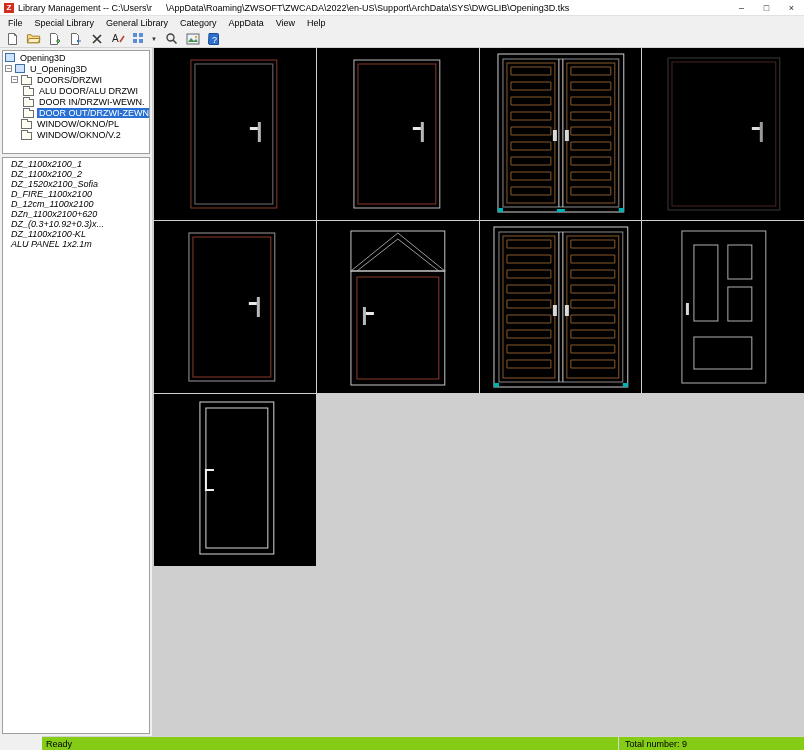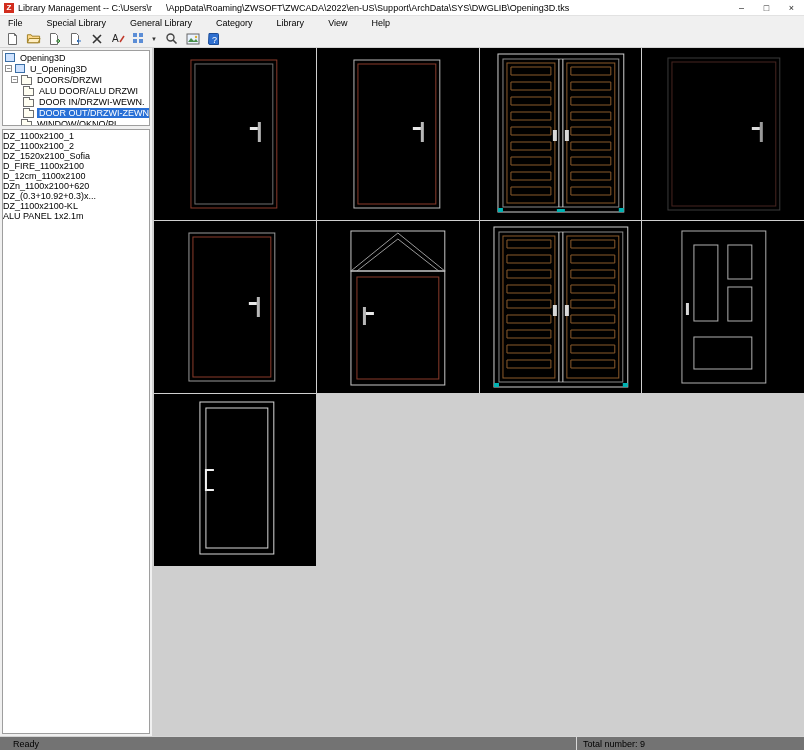--- a/index.html
+++ b/index.html
@@ -12,66 +12,66 @@
   .app-icon { width:10px; height:10px; background:#d22d1e; color:#fff; font-size:8px;
     font-weight:bold; display:flex; align-items:center; justify-content:center;
     margin-right:4px; flex:0 0 auto; }
   .title-path { margin-left:14px; }
   .win-controls { margin-left:auto; display:flex; height:100%; }
   .win-btn { width:25px; height:100%; display:flex; align-items:center;
     justify-content:center; font-size:9px; color:#222; }
 
   
   .menubar { height:14px; display:flex; align-items:center; font-size:9px;
-    background:#f0f0f0; padding-left:2px;gap:12px; }
+    background:#f0f0f0; padding-left:2px; }
   .menu-item { padding:1px 6px; }
 
   
   .toolbar { height:18px; display:flex; align-items:center; gap:4px;
     padding:1px 4px; background:#f0f0f0; border-bottom:1px solid #d4d4d4; }
   .tbicon { width:17px; height:16px; display:flex; align-items:center;
     justify-content:center; border:1px solid transparent; }
   .chev { font-size:6px; color:#333; width:8px; }
 
   
   .content { height:688px; display:flex; }
   .left { width:152px; display:flex; flex-direction:column; padding:2px;
     background:#f0f0f0; }
-  .tree-box { height:76px; background:#fff; border:1px solid #9e9e9e;
+  .tree-box { height:104px; background:#fff; border:1px solid #9e9e9e;
     overflow:hidden; font-size:9px; margin-bottom:3px; padding-top:1px; }
   .list-box { flex:1; background:#fff; border:1px solid #9e9e9e; font-size:9px;
     padding-top:1px; }
   .tree-row { height:11px; display:flex; align-items:center; white-space:nowrap; }
   .tree-row .tree-label { padding:0 2px; }
   .tree-row.selected .tree-label { background:#2970d6; color:#fff; }
   .ind0 { padding-left:2px; } .ind1 { padding-left:8px; } .ind2 { padding-left:20px;text-align:center; }
   .expander { width:7px; height:7px; border:1px solid #8a8a8a; background:#fff;
     display:flex; align-items:center; justify-content:center; font-size:7px;
     line-height:5px; margin-right:3px; flex:0 0 auto; color:#333; }
   .exp-spacer { width:10px; flex:0 0 auto; }
   .icon-library { width:10px; height:9px; border:1px solid #3a6ea5;
     background:#cfe3ff; margin-right:3px; flex:0 0 auto; }
   .icon-folder { width:11px; height:8px; border:1px solid #6e6e6e;
     background:#fffef2; position:relative; margin:2px 3px 0 0; flex:0 0 auto; }
   .icon-folder::before { content:""; position:absolute; top:-3px; left:-1px;
     width:5px; height:2px; border:1px solid #6e6e6e; border-bottom:none;
     background:#fffef2; }
-  .list-item { height:10px; line-height:10px; padding-left:0; white-space:nowrap; }
+  .list-item { height:10px; line-height:10px; padding-left:8px; white-space:nowrap;font-style:italic; }
 
   
   .main { flex:1; background:#cfcfcf; overflow:hidden; }
   .tiles { display:grid; grid-template-columns:repeat(4,1fr);
     grid-auto-rows:172px; gap:1px; padding-left:2px; }
   .tile { background:#000; }
   .tile svg { width:100%; height:100%; display:block; }
 
   
-  .statusbar { height:14px; background:#737373; border-top:1px solid #d4d4d4;
-    font-size:9px; display:flex; align-items:center; padding-left:13px;
-    position:relative; }
+  .statusbar { height:14px; background:#84cc16; border-top:1px solid #d4d4d4;
+    font-size:9px; display:flex; align-items:center; padding-left:4px;
+    position:relative;margin-left:42px; }
   .status-total { position:absolute; left:576px; top:0; height:100%;
     display:flex; align-items:center; padding-left:6px;
     border-left:1px solid #d8d8d8; }
 </style>
 </head>
 <body>
 
 <div class="titlebar">
   <span class="app-icon">Z</span>
   <span>Library Management -- C:\Users\r</span>
@@ -81,21 +81,21 @@
     <span class="win-btn">□</span>
     <span class="win-btn">×</span>
   </div>
 </div>
 
 <div class="menubar">
   <span class="menu-item">File</span>
   <span class="menu-item">Special Library</span>
   <span class="menu-item">General Library</span>
   <span class="menu-item">Category</span>
-  <span class="menu-item">Library</span>
+  <span class="menu-item">AppData</span>
   <span class="menu-item">View</span>
   <span class="menu-item">Help</span>
 </div>
 
 <div class="toolbar">
   <span class="tbicon">
     <svg width="13" height="14" viewBox="0 0 13 14">
         <path d="M2.5 1.5h6l2 2v9h-8z" fill="#fff" stroke="#6b6b6b"></path>
         <path d="M8.5 1.5v2h2" fill="none" stroke="#6b6b6b"></path>
       </svg>

